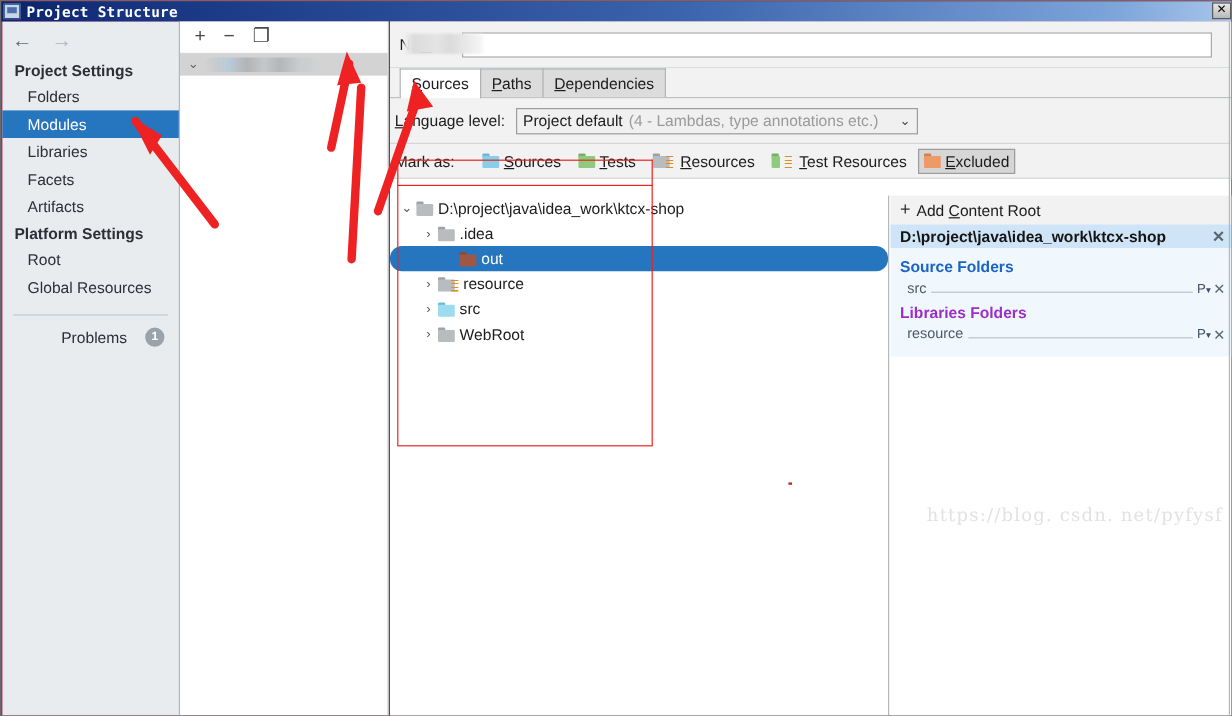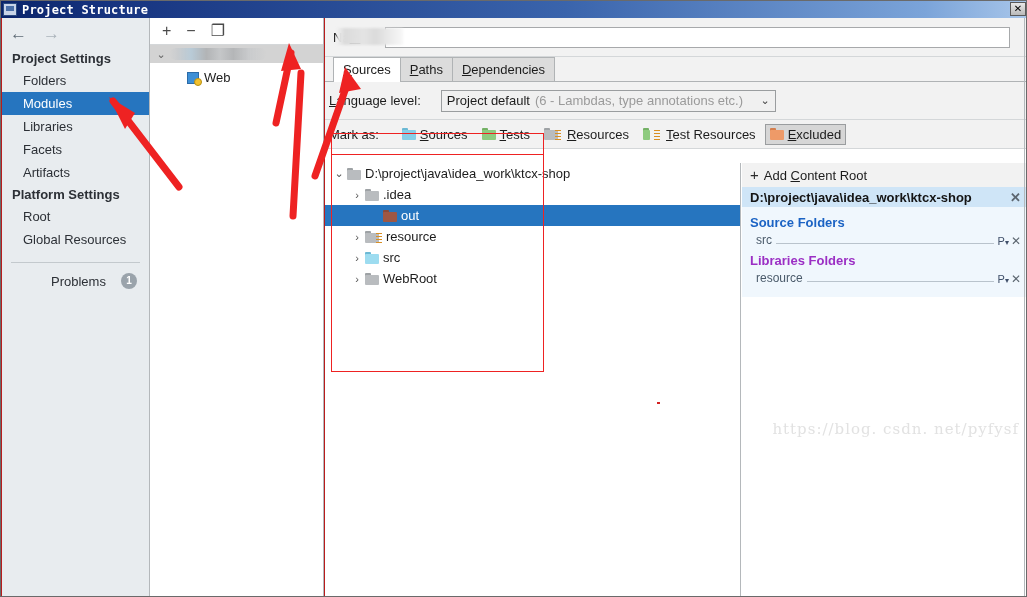--- a/index.html
+++ b/index.html
@@ -17,21 +17,21 @@
     position: relative;
   }
 
   
   #window {
     position: absolute;
     left: 0; top: 0;
     width: 1027px; height: 597px;
     box-sizing: border-box;
     border: 1px solid #6a6a6a;
-    background: #b91c1c;
+    background: #be185d;
     overflow: hidden;
     text-decoration: underline;
   }
 
   
   #titlebar {
     position: absolute;
     left: 0; top: 0;
     width: 1027px; height: 17px;
     background: linear-gradient(to right, #0a246a 0%, #16337f 10%, #3a64ac 55%, #7ba4d9 90%, #a8c6ea 100%);
@@ -316,21 +316,21 @@
   #langrow {
     height: 37px;
     display: flex;
     align-items: center;
     padding-left: 4px;
     background: #f2f2f2;
     border-bottom: 1px solid #d4d7d9;
   }
   #langrow .lbl { font-size: 13px; color: #1c1c1c; }
   #lang-select {
-    margin-left: 20px;
+    margin-left: 9px;
     width: 335px; height: 22px;
     background: #f0f0f0;
     border: 1px solid #9a9d9f;
     box-sizing: border-box;
     display: flex;
     align-items: center;
     padding: 0 5px;
     font-size: 13px;
     cursor: pointer;
   }
@@ -410,21 +410,21 @@
   }
   .trow {
     height: 21px;
     display: flex;
     align-items: center;
     font-size: 13px;
     color: #1c1c1c;
     cursor: pointer;
     white-space: nowrap;
   }
-  .trow.selected { background: #2675bf; color: #ffffff; }
+  .trow.selected { background: #2675bf; color: #ffffff; border-radius: 10px; }
   .trow .twist {
     width: 16px;
     text-align: center;
     color: #555;
     font-size: 11px;
     user-select: none;
     flex: 0 0 auto;
   }
   .trow.selected .twist { color: #ffffff; }
   .trow .tlabel { margin-left: 4px; }
@@ -572,27 +572,20 @@
       <span class="tbtn">+</span>
       <span class="tbtn">−</span>
       <span class="tbtn">❐</span>
     </div>
 
     <div class="mod-row-selected">
       <span class="chev">⌄</span>
       <span class="blurname"></span>
     </div>
 
-    <div id="mod-web-row">
-      <span class="web-icon">
-        <span class="sq"></span>
-          <span class="dot"></span>
-      </span>
-      <span class="lbl">Web</span>
-    </div>
   </div>
 
   <div id="content">
 
     <div id="name-row">
       <span class="lbl">Na<u>m</u>e:</span>
       <span id="name-field">
         <span id="name-blur"></span>
       </span>
     </div>
@@ -600,21 +593,21 @@
     <div id="tabs">
       <div class="tab active"><u>S</u>ources</div>
       <div class="tab"><u>P</u>aths</div>
       <div class="tab"><u>D</u>ependencies</div>
     </div>
 
     <div id="langrow">
       <span class="lbl"><u>L</u>anguage level:</span>
       <div id="lang-select">
         <span class="primary">Project default</span>
-        <span class="hint">(6 - Lambdas, type annotations etc.)</span>
+        <span class="hint">(4 - Lambdas, type annotations etc.)</span>
         <span class="caret">⌄</span>
       </div>
     </div>
 
     <div id="markrow">
       <span class="lbl">Mark as:</span>
 
       <div class="markbtn">
         <span class="fldicon">
           <span class="tab" style="background:#6cb9d4"></span>

